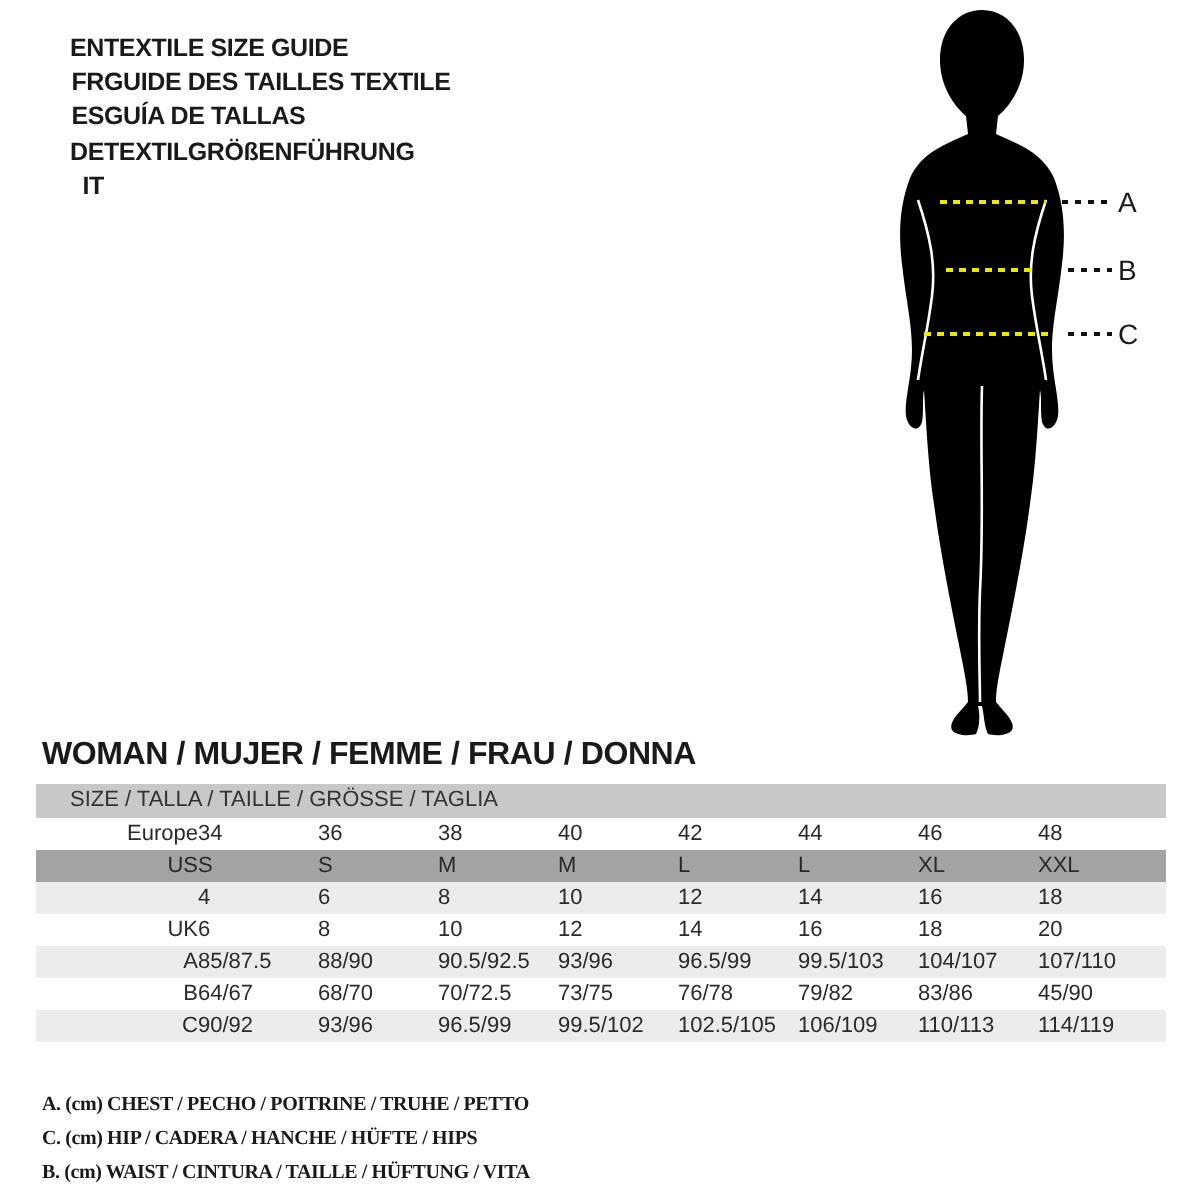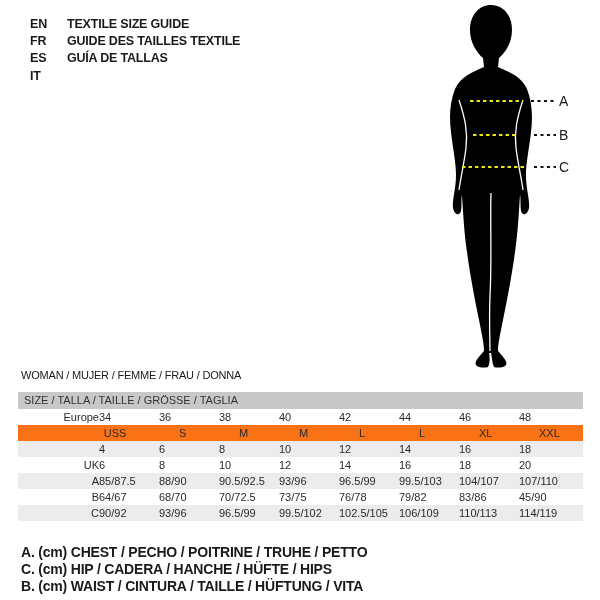--- a/index.html
+++ b/index.html
@@ -1,52 +1,56 @@
 <!DOCTYPE html>
 <html><head>
 <meta charset="utf-8">
 <style>
   html,body{margin:0;padding:0;}
   body{
     width:600px;height:600px;position:relative;background:#ffffff;
     font-family:"Liberation Sans", sans-serif;color:#1a1a1a;overflow:hidden;
   }
   
-  .lang-block{position:absolute;left:30px;top:15px;}
+  .lang-block{position:absolute;left:15px;top:15px;text-align:right;}
   .lang-row{display:flex;height:17.4px;align-items:center;font-weight:bold;font-size:12.5px;letter-spacing:-0.2px;}
   .lang-code{width:37px;flex:0 0 37px;}
   
   .figure-svg{position:absolute;left:400px;top:0;width:200px;height:380px;}
   
-  .section-title{position:absolute;left:21px;top:369px;font-weight:normal;font-size:11px;letter-spacing:-0.2px;}
+  .section-title{position:absolute;left:21px;top:369px;font-weight:bold;font-size:16px;letter-spacing:-0.2px;}
   
   .size-table{position:absolute;left:18px;top:392px;width:565px;font-size:11px;color:#2a2a2a;}
-  .t-header{height:17px;line-height:17px;padding-left:6px;color:#333;font-size:11px;}
+  .t-header{height:17px;line-height:17px;padding-left:17px;color:#333;font-size:11px;}
   .t-row{display:flex;height:16px;line-height:16px;}
   .t-label{width:77px;flex:0 0 77px;padding-left:4px;text-align:right;}
   .t-cell{width:60px;flex:0 0 60px;text-align:left;}
   
   .legend{position:absolute;left:21px;top:544px;}
-  .legend-item{height:17px;line-height:17px;font-weight:bold;font-size:14px;letter-spacing:-0.2px;}
+  .legend-item{height:17px;line-height:17px;font-weight:bold;font-size:10px;letter-spacing:-0.2px;font-family:Liberation Serif, serif;}
 </style>
 </head>
 <body>
 
 <div class="lang-block" id="language-list">
     <div class="lang-row">
       <span class="lang-code">EN</span>
       <span class="lang-text">TEXTILE SIZE GUIDE</span>
     </div>
     <div class="lang-row">
       <span class="lang-code">FR</span>
       <span class="lang-text">GUIDE DES TAILLES TEXTILE</span>
     </div>
     <div class="lang-row">
       <span class="lang-code">ES</span>
       <span class="lang-text">GUÍA DE TALLAS</span>
+    </div>
+    <div class="lang-row">
+      <span class="lang-code">DE</span>
+      <span class="lang-text">TEXTILGRÖßENFÜHRUNG</span>
     </div>
     <div class="lang-row">
       <span class="lang-code">IT</span>
     </div>
   </div>
 
 <svg class="figure-svg" viewBox="400 0 200 380" xmlns="http://www.w3.org/2000/svg">
   <path d="M 491 5
            C 503 5 512 15 512 30
            C 512 43 505 53 499 58
@@ -102,21 +106,21 @@
         <span class="t-label">Europe</span>
         <span class="t-cell">34</span>
         <span class="t-cell">36</span>
         <span class="t-cell">38</span>
         <span class="t-cell">40</span>
         <span class="t-cell">42</span>
         <span class="t-cell">44</span>
         <span class="t-cell">46</span>
         <span class="t-cell">48</span>
       </div>
-      <div class="t-row" style="background: #f97316; padding-left: 20px;">
+      <div class="t-row" style="background: #a3a3a3;">
         <span class="t-label">US</span>
         <span class="t-cell">S</span>
         <span class="t-cell">S</span>
         <span class="t-cell">M</span>
         <span class="t-cell">M</span>
         <span class="t-cell">L</span>
         <span class="t-cell">L</span>
         <span class="t-cell">XL</span>
         <span class="t-cell">XXL</span>
       </div>

